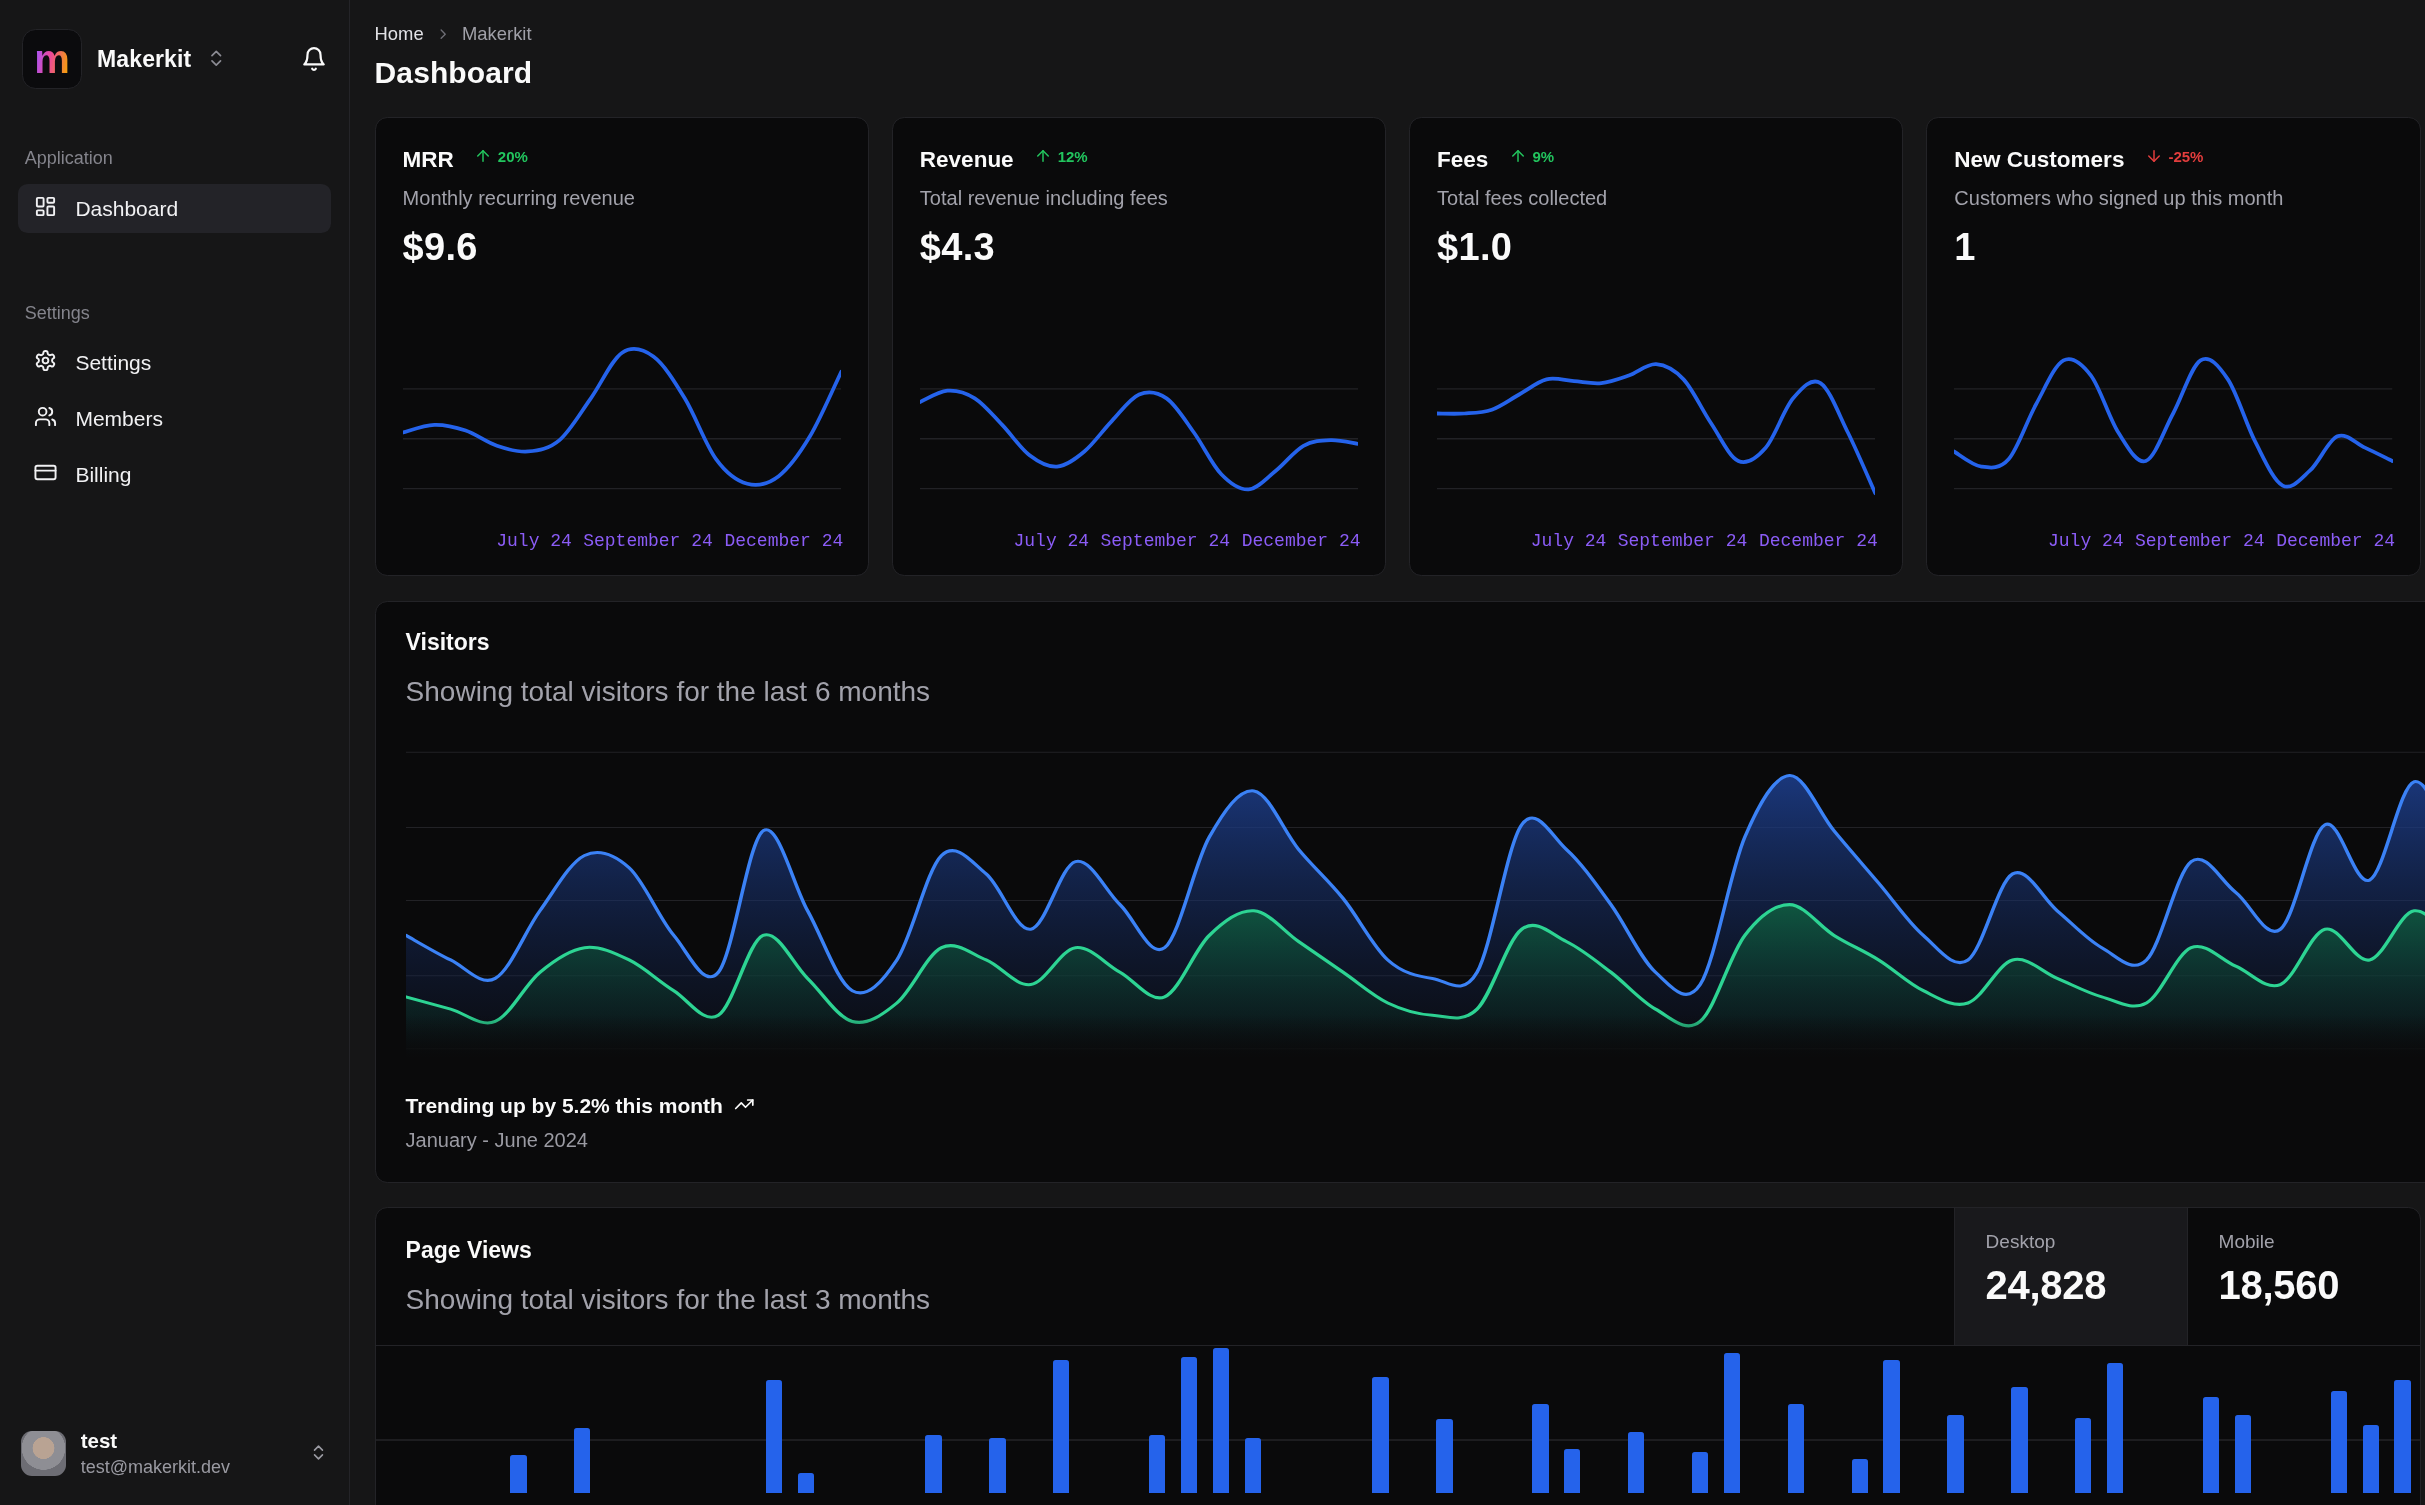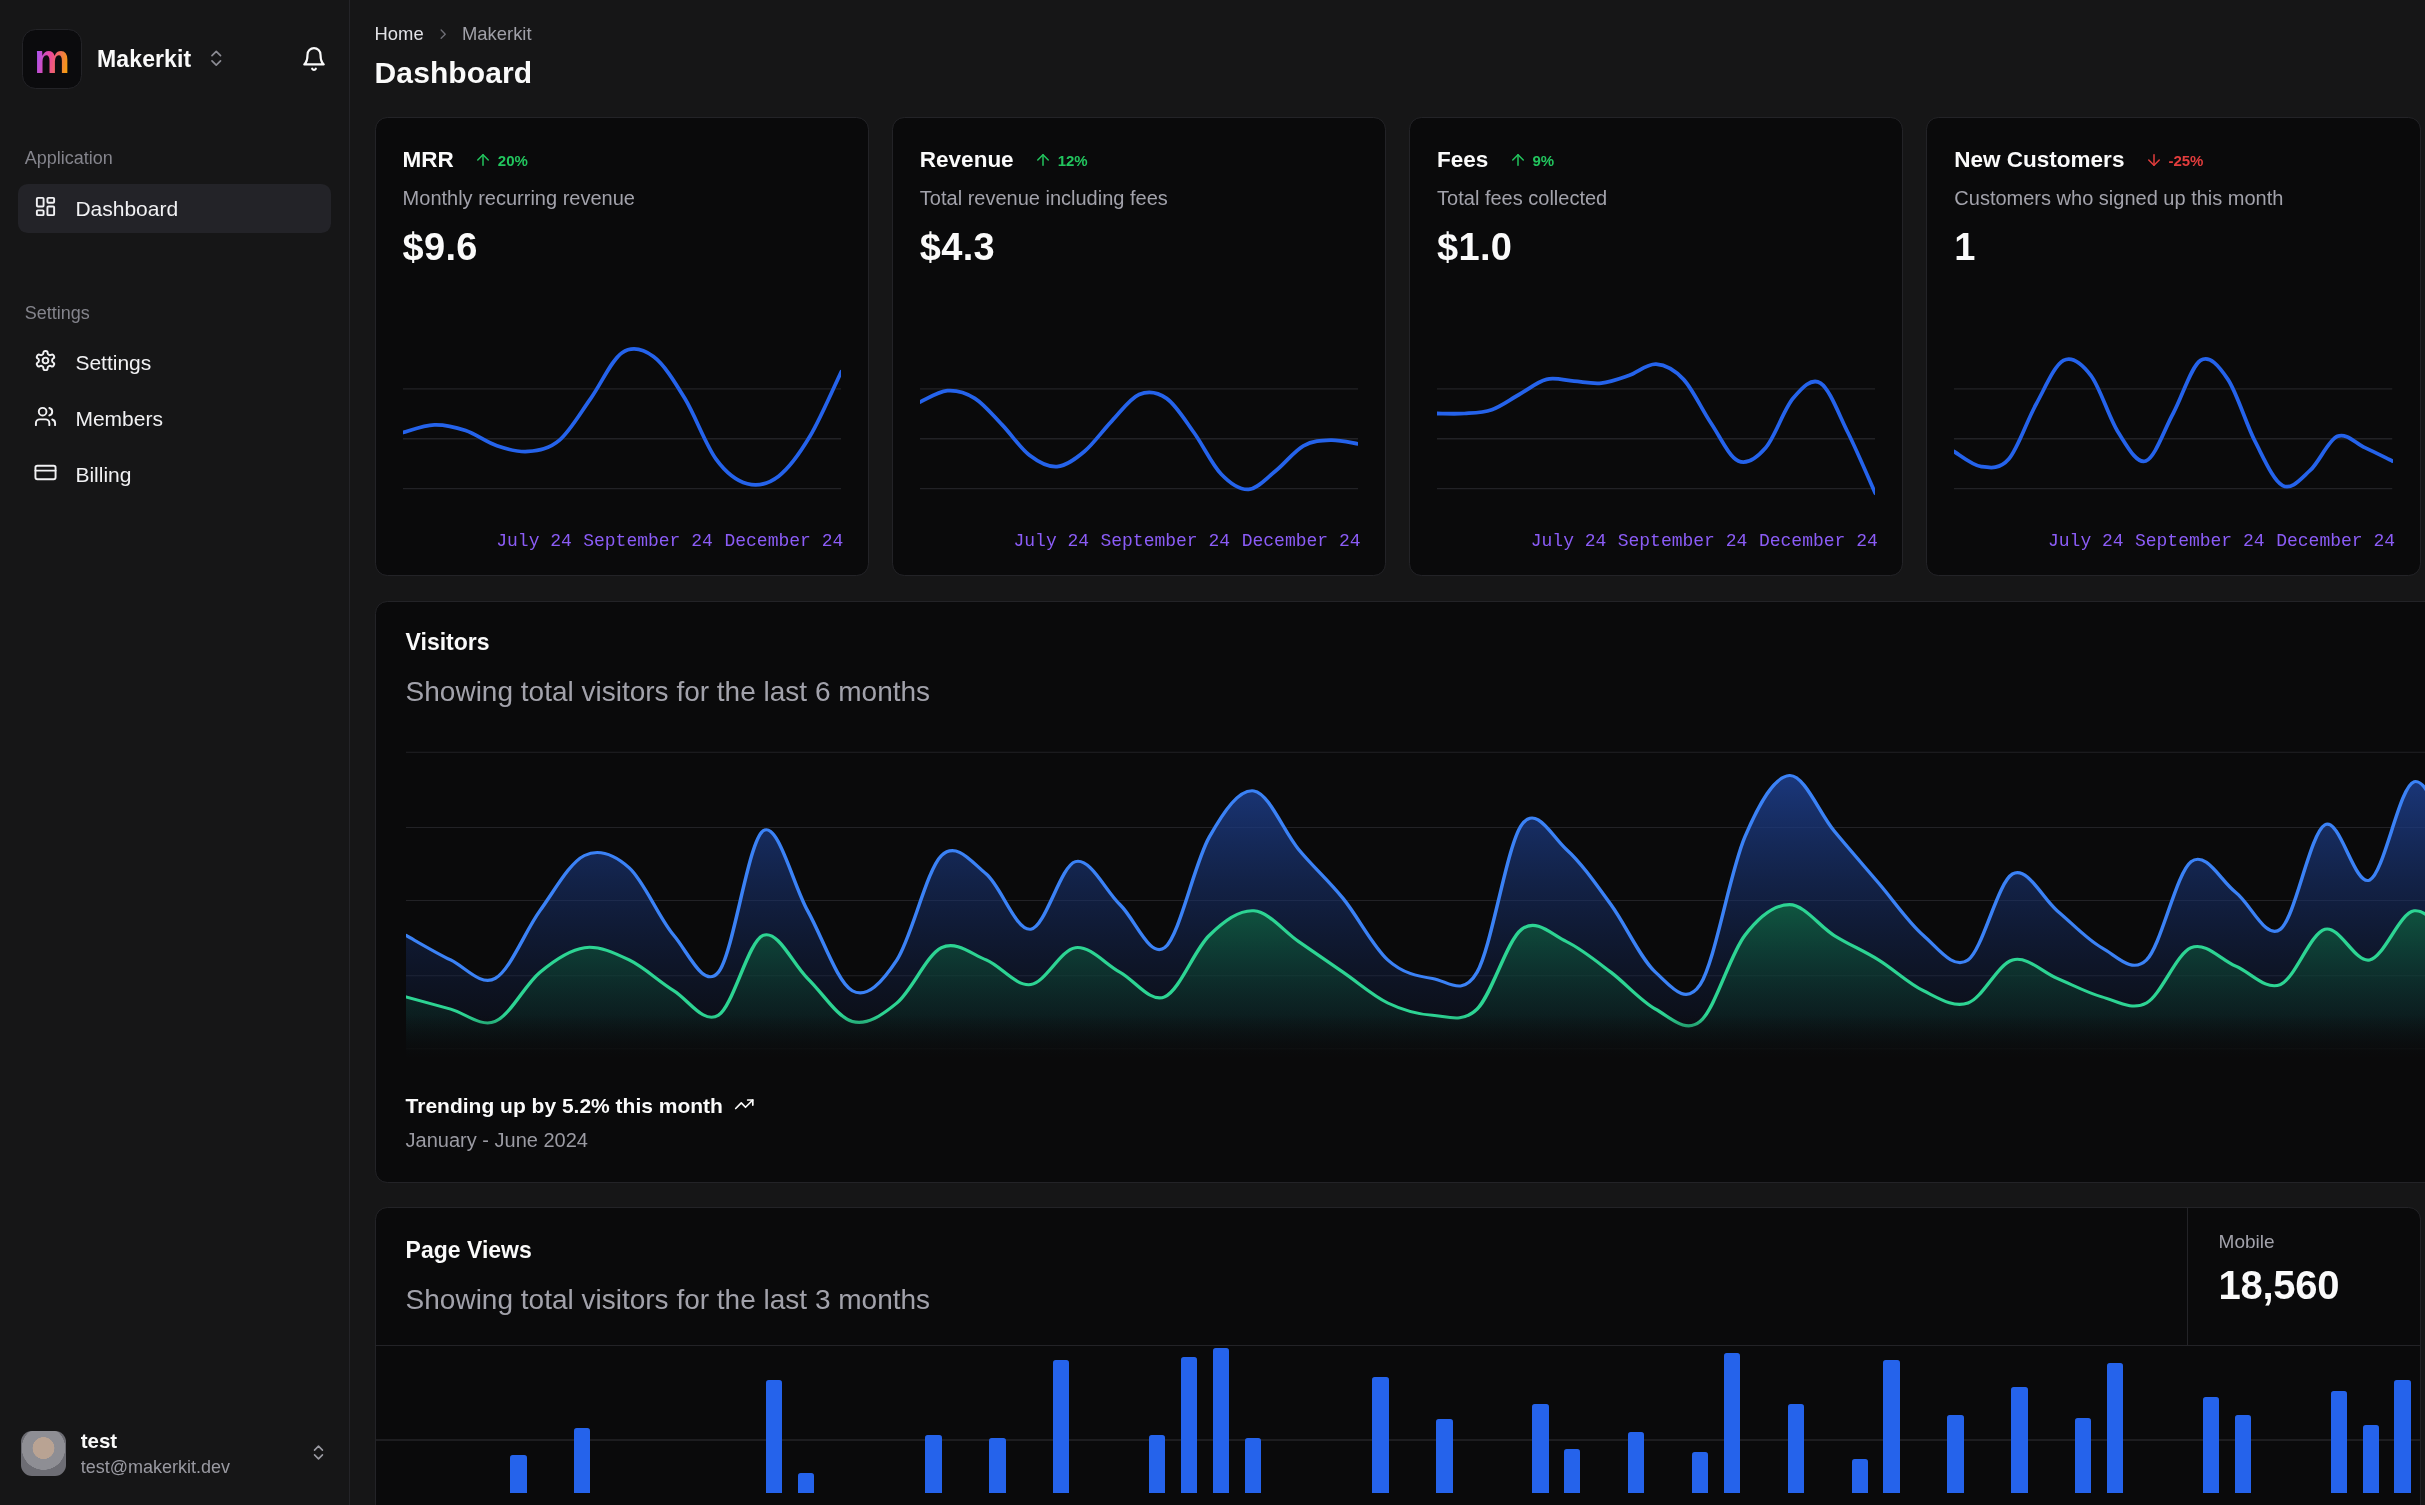--- a/index.html
+++ b/index.html
@@ -53,21 +53,21 @@
   .breadcrumb { display:flex; align-items:center; gap:11px; font-size:18.4px; }
   .crumb-home { color:#e2e2e6; cursor:pointer; }
   .crumb-sep { color:#6d6d75; display:flex; }
   .crumb-current { color:#a0a0a8; }
   .page-title { margin-top:11px; font-size:30px; font-weight:700; letter-spacing:0.1px; }
 
   .card { background:#0a0a0b; border:0.7px solid #232327; border-radius:12.3px; }
 
   .stats-row { display:grid; grid-template-columns:repeat(4,1fr); gap:23px; margin-top:27px; width:2046px; }
   .stat-card { height:459px; padding:29px 27px 18px 27px; display:flex; flex-direction:column; }
-  .stat-head { display:flex; align-items:center; gap:20.5px; }
+  .stat-head { display:flex; align-items:flex-start; gap:20.5px; }
   .stat-title { font-size:22.5px; font-weight:700; }
   .trend { display:flex; align-items:center; gap:5.5px; font-size:15px; font-weight:600; }
   .trend.up { color:#22c55e; }
   .trend.down { color:#e23d3d; }
   .stat-sub { margin-top:13.6px; font-size:20px; color:#a2a2ab; }
   .stat-value { margin-top:16.4px; font-size:38px; font-weight:700; letter-spacing:0.3px; }
   .spark { margin-top:auto; }
   .spark svg { display:block; width:100%; height:209px; }
   .spark-labels { position:relative; height:30px; margin-top:9px; font-size:18px; color:#8b5cf6;font-family:Liberation Mono, monospace; }
   .spark-labels span { position:absolute; top:4.1px; transform:translateX(-50%); white-space:nowrap; }
@@ -349,20 +349,24 @@
       </div>
       <div class="vf-sub">January - June 2024</div>
     </div>
   </section>
 
   <section class="card pv-card">
     <div class="pv-header">
       <div class="pv-head-left">
         <div class="card-title">Page Views</div>
         <div class="card-sub">Showing total visitors for the last 3 months</div>
+      </div>
+      <div class="pv-tab active">
+        <div class="pv-tab-label">Desktop</div>
+        <div class="pv-tab-value">24,828</div>
       </div>
       <div class="pv-tab">
         <div class="pv-tab-label">Mobile</div>
         <div class="pv-tab-value">18,560</div>
       </div>
     </div>
     <div class="bars-wrap">
       <div class="bars-grid"></div>
     <div class="bar" style="left: calc(6.25% + 6.8px); height: 38px;"></div>
         <div class="bar" style="left: calc(9.375% + 6.8px); height: 65px;"></div>

